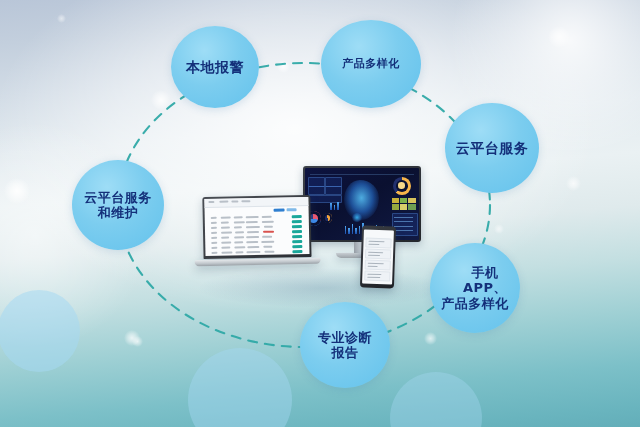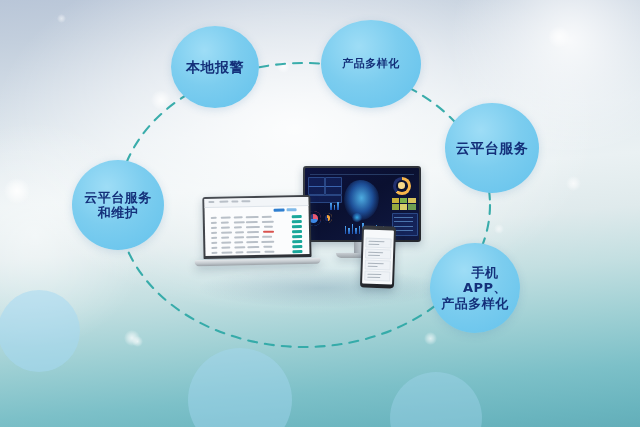--- a/index.html
+++ b/index.html
@@ -327,20 +327,26 @@
     <span>云平台服务</span>
   </div>
 
   <div class="bubble" style="left:430px;top:243px;width:90px;height:90px;font-size:13px;">
     <span>
       <span style="display:block;margin-left:20px;">手机APP、</span>
       <span style="display:block;">产品多样化</span>
     </span>
   </div>
 
+  <div class="bubble" style="left:300px;top:302px;width:90px;height:86px;font-size:13px;">
+    <span>
+      <span style="display:block;">专业诊断</span>
+      <span style="display:block;">报告</span>
+    </span>
+  </div>
 
 
   <div class="bubble" style="left:72px;top:160px;width:92px;height:90px;font-size:13px;">
     <span>
       <span style="display:block;">云平台服务</span>
       <span style="display:block;">和维护</span>
     </span>
   </div>
 
 </div>

